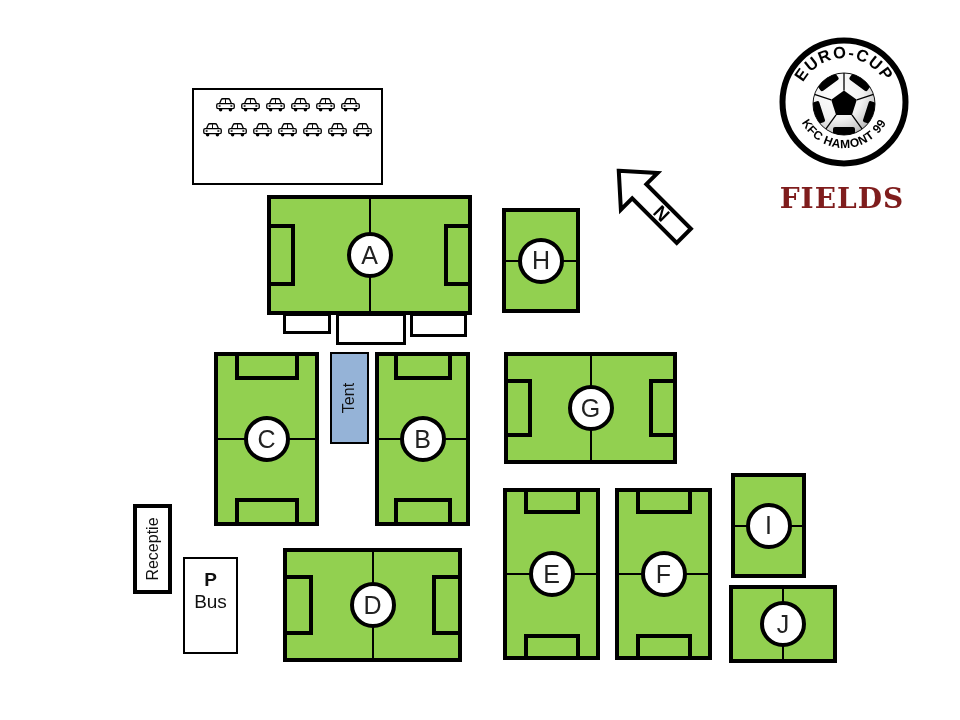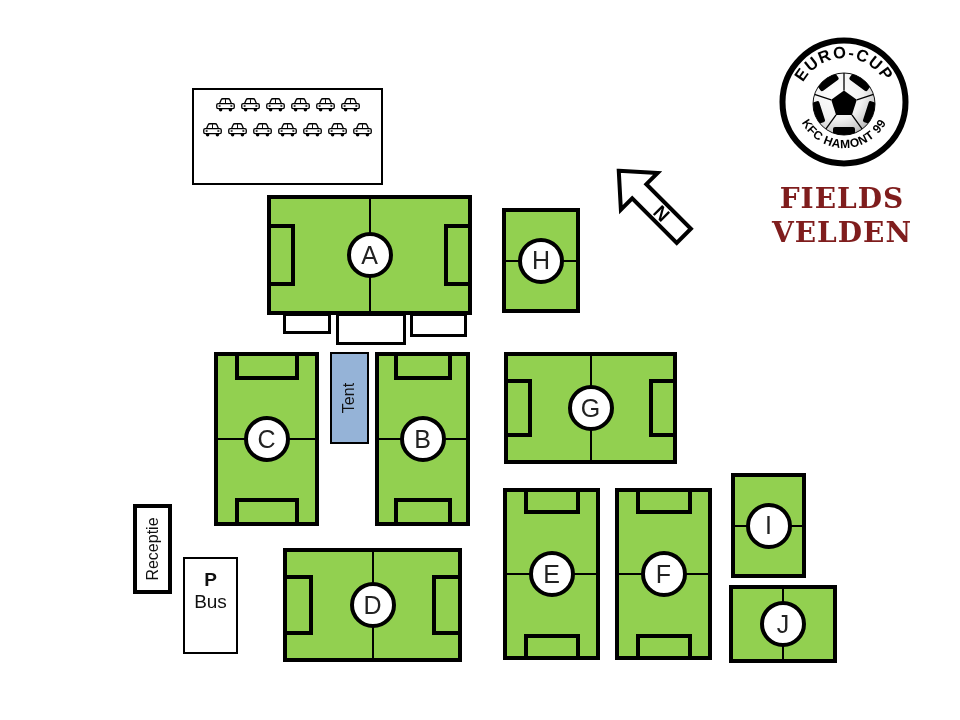--- a/index.html
+++ b/index.html
@@ -215,21 +215,20 @@
     <text font-size="16.5" font-weight="bold" letter-spacing="1.5" fill="#000">
       <textPath href="#arcTop" startOffset="50%" text-anchor="middle">EURO-CUP</textPath>
     </text>
     <text font-size="12" font-weight="bold" letter-spacing="0.5" fill="#000">
       <textPath href="#arcBot" startOffset="50%" text-anchor="middle">KFC HAMONT 99</textPath>
     </text>
   </svg>
 
   <div class="title">
     <div>FIELDS</div>
-    <div>VELDEN</div>
   </div>
 
   <svg class="north-svg" width="106" height="96" viewBox="0 0 106 96">
     <g transform="rotate(45 52 46)">
       <polygon points="5,46 34,20 34,36 97,36 97,56 34,56 34,72" fill="#fff" stroke="#000" stroke-width="4" stroke-linejoin="miter"></polygon>
     </g>
     <text x="61.5" y="62" text-anchor="middle" transform="rotate(45 61.5 55.5)" font-size="19" font-weight="bold" fill="#000">N</text>
   </svg>
 
   <div class="dugout" style="left:283px;top:313px;width:48px;height:21px"></div>

